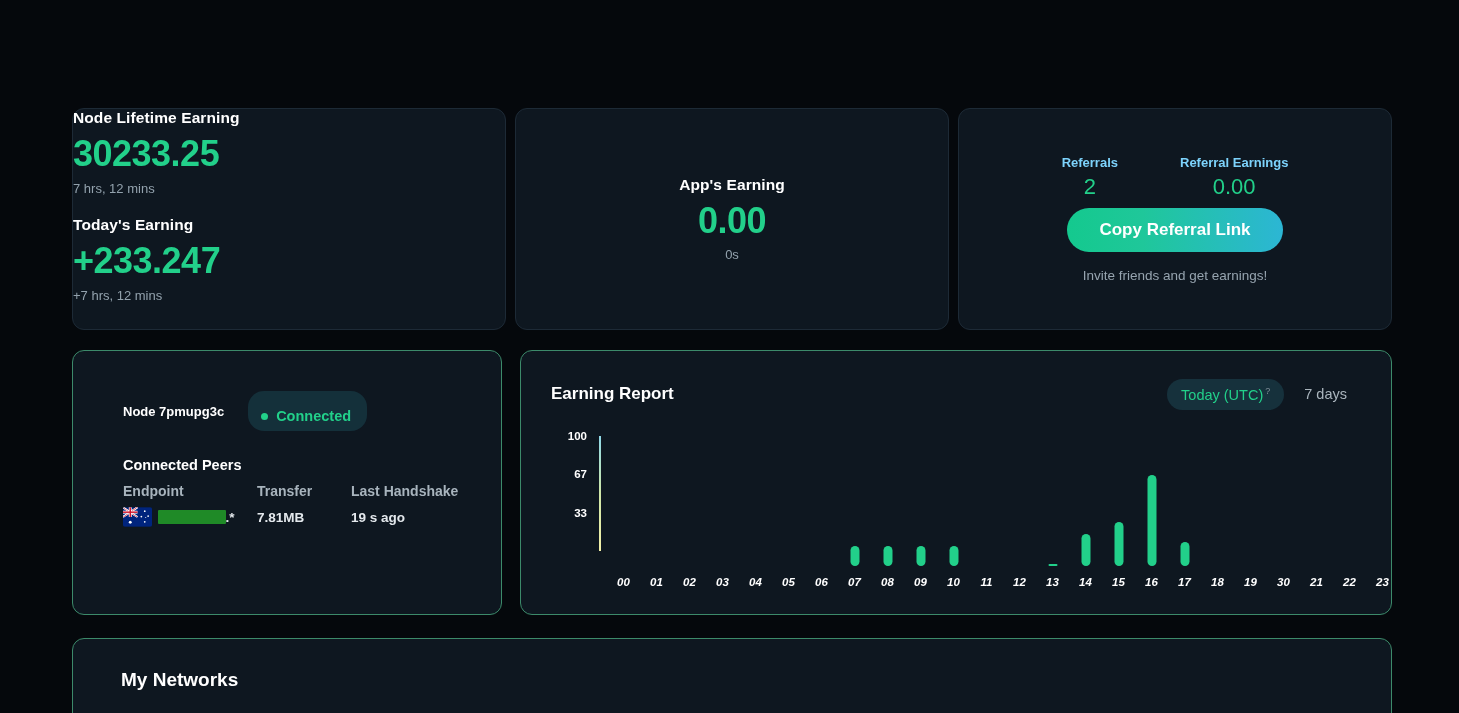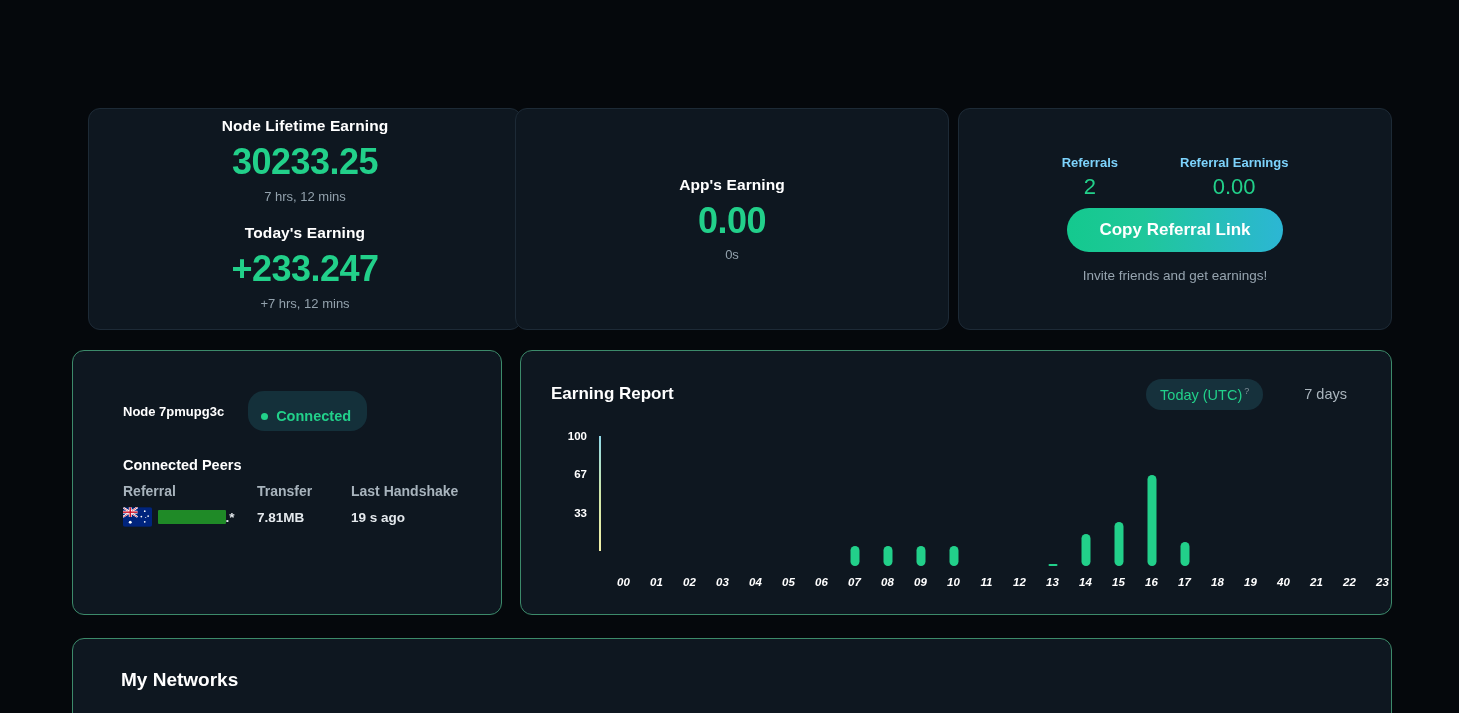--- a/index.html
+++ b/index.html
@@ -54,23 +54,23 @@
   .card {
     position: absolute;
     background: #0e1720;
     border-radius: 12px;
   }
   .card.plain { border: 1px solid #1d2a36; }
   .card.glow  { border: 1px solid #3c8a6a; }
 
   
   #card-lifetime {
-    left: 88px; top: 108px; width: 434px; height: 222px;
-    display: flex; flex-direction: column; align-items: center;
-    padding-top: 8px;
+    left: 72px; top: 108px; width: 434px; height: 222px;
+    display: flex; flex-direction: column; 
+    padding-top: 0;
   }
   .c-label {
     font-size: 15.5px; font-weight: bold; color: #ffffff; letter-spacing: .1px;
   }
   .c-big {
     font-size: 36px; font-weight: bold; color: #22d08a; line-height: 1.16;
     margin-top: 6px; letter-spacing: -.5px;
   }
   .c-sub {
     font-size: 13px; color: #93a2ad; margin-top: 6px;
@@ -146,21 +146,21 @@
     overflow: hidden;
   }
 
   
   #card-report {
     left: 520px; top: 350px; width: 872px; height: 265px;
     padding: 28px 30px 0 30px;
   }
   .rep-head { display: flex; align-items: center; }
   .rep-title { font-size: 17px; font-weight: bold; color: #ffffff; }
-  .rep-toggles { margin-left: auto; display: flex; align-items: center; gap: 27px; }
+  .rep-toggles { margin-left: auto; display: flex; align-items: center; gap: 6px; }
   .toggle {
     font-size: 14.5px;
     padding: 7px 14px;
     border-radius: 16px;
     cursor: pointer;
     color: #aab5bd;
     white-space: nowrap;
   }
   .toggle.active { background: #16313c; color: #22d08a; }
   .toggle .qmark { font-size: 9px; vertical-align: super; color: #7f8d97; margin-left: 2px; }
@@ -263,21 +263,21 @@
       <div class="node-title">Node 7pmupg3c</div>
       <div class="status-pill">
         <span class="status-dot"></span>
         <span class="status-text">Connected</span>
       </div>
     </div>
 
     <div class="peers-title">Connected Peers</div>
 
     <div class="peers-grid">
-      <div class="peer-head">Referral</div>
+      <div class="peer-head">Endpoint</div>
       <div class="peer-head">Transfer</div>
       <div class="peer-head">Last Handshake</div>
 
       <div class="peer-cell">
         <svg class="flag" viewBox="0 0 60 40">
           <rect width="60" height="40" fill="#00247d"></rect>
           <path d="M0 0 L30 20 M30 0 L0 20 M0 0 L30 20" stroke="#fff" stroke-width="4" fill="none"></path>
           <g>
             <path d="M0 0 L30 20 L27 20 L0 2 Z" fill="#fff"></path>
             <path d="M30 0 L0 20 L0 18 L27 0 Z" fill="#fff"></path>
@@ -385,21 +385,21 @@
             <div class="bar" style="height: 24.15px; background: rgb(34, 208, 138);"></div>
             <div class="x-lab">17</div>
           </div>
           <div class="bar-slot" style="left: 594px;">
             <div class="x-lab">18</div>
           </div>
           <div class="bar-slot" style="left: 627px;">
             <div class="x-lab">19</div>
           </div>
           <div class="bar-slot" style="left: 660px;">
-            <div class="x-lab">40</div>
+            <div class="x-lab">30</div>
           </div>
           <div class="bar-slot" style="left: 693px;">
             <div class="x-lab">21</div>
           </div>
           <div class="bar-slot" style="left: 726px;">
             <div class="x-lab">22</div>
           </div>
           <div class="bar-slot" style="left: 759px;">
             <div class="x-lab">23</div>
           </div>

